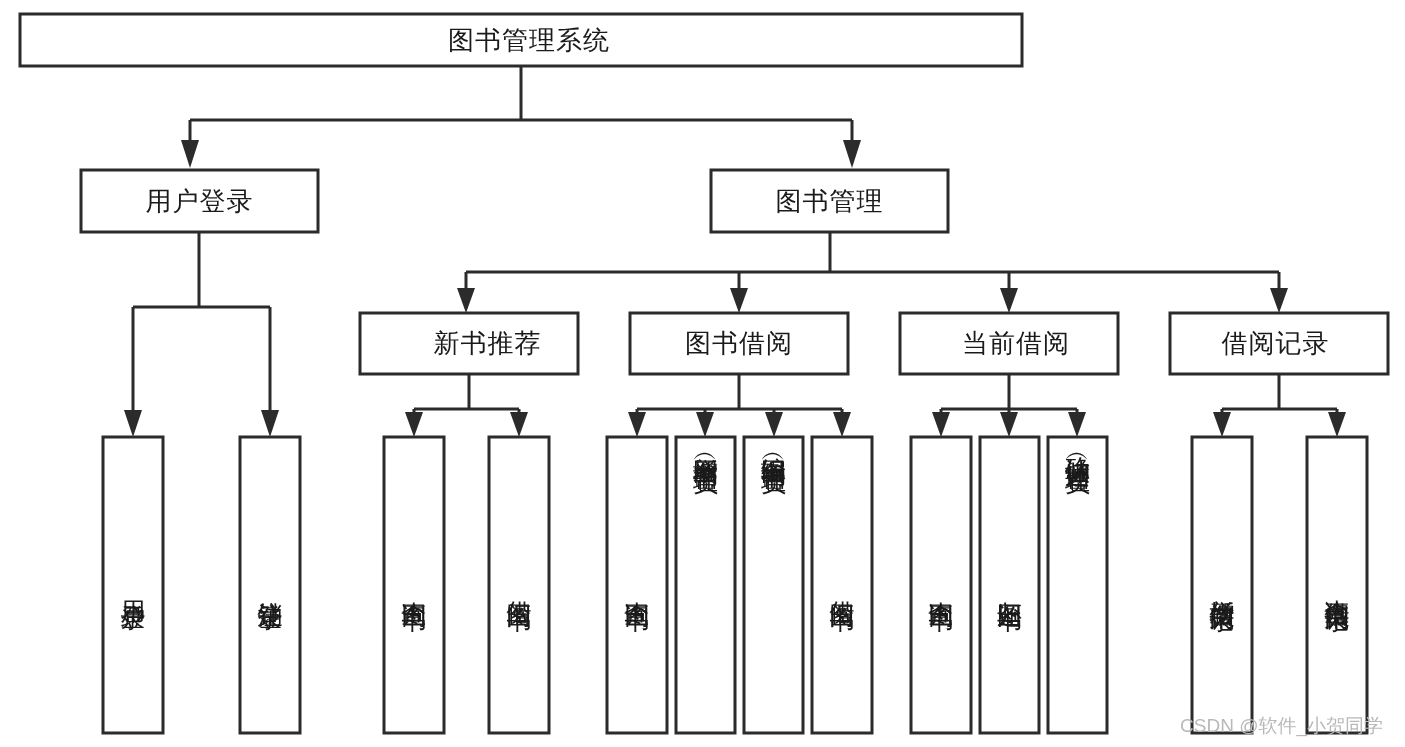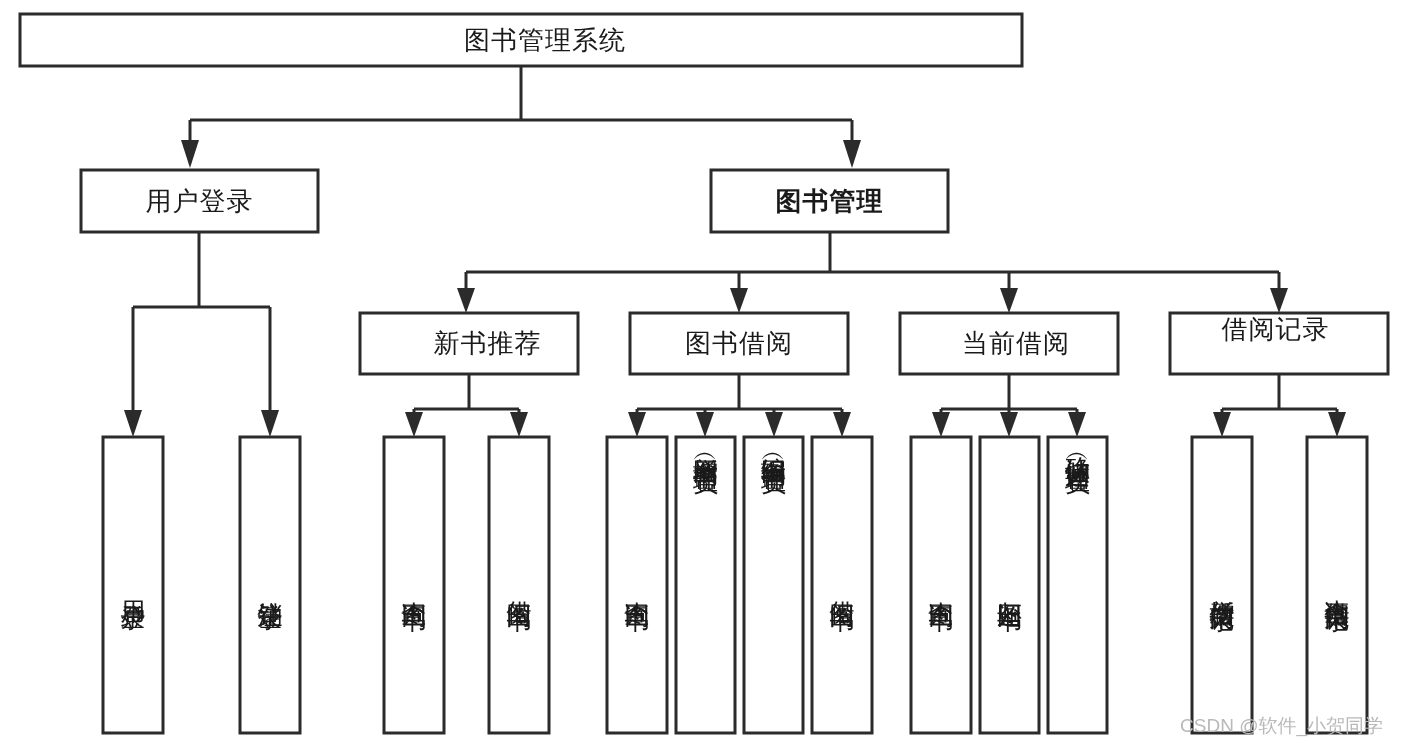--- a/index.html
+++ b/index.html
@@ -187,45 +187,45 @@
 
     <rect class="node-box" x="911" y="437" width="60" height="296"></rect>
     <rect class="node-box" x="980" y="437" width="59" height="296"></rect>
     <rect class="node-box" x="1048" y="437" width="59" height="296"></rect>
 
     <rect class="node-box" x="1192" y="437" width="60" height="296"></rect>
     <rect class="node-box" x="1307" y="437" width="60" height="296"></rect>
 
   </svg>
 
-  <div class="hlabel-wrap" style="left:20px; top:14px; width:1050px; height:52px;">
+  <div class="hlabel-wrap" style="left:4px; top:14px; width:1050px; height:52px;">
     <span class="hlabel-text">图书管理系统</span>
   </div>
 
   <div class="hlabel-wrap" style="left:81px; top:170px; width:237px; height:62px;">
     <span class="hlabel-text">用户登录</span>
   </div>
 
-  <div class="hlabel-wrap" style="left:711px; top:170px; width:237px; height:62px;font-weight:bold;">
+  <div class="hlabel-wrap" style="left:711px; top:170px; width:237px; height:62px;">
     <span class="hlabel-text">图书管理</span>
   </div>
 
   <div class="hlabel-wrap" style="left:360px; top:313px; width:255px; height:61px;">
     <span class="hlabel-text">新书推荐</span>
   </div>
 
   <div class="hlabel-wrap" style="left:630px; top:313px; width:218px; height:61px;">
     <span class="hlabel-text">图书借阅</span>
   </div>
 
   <div class="hlabel-wrap" style="left:900px; top:313px; width:218px; height:61px;padding-left:7px;">
     <span class="hlabel-text">当前借阅</span>
   </div>
 
-  <div class="hlabel-wrap" style="left:1170px; top:299px; width:211px; height:61px;">
+  <div class="hlabel-wrap" style="left:1170px; top:313px; width:211px; height:61px;">
     <span class="hlabel-text">借阅记录</span>
   </div>
 
   <div class="vlabel-wrap" style="left:103px; top:437px; width:60px; height:296px;">
     <span class="vlabel-text">用户登录</span>
   </div>
   <div class="vlabel-wrap" style="left:240px; top:437px; width:60px; height:296px;">
     <span class="vlabel-text">注销登录</span>
   </div>
 

